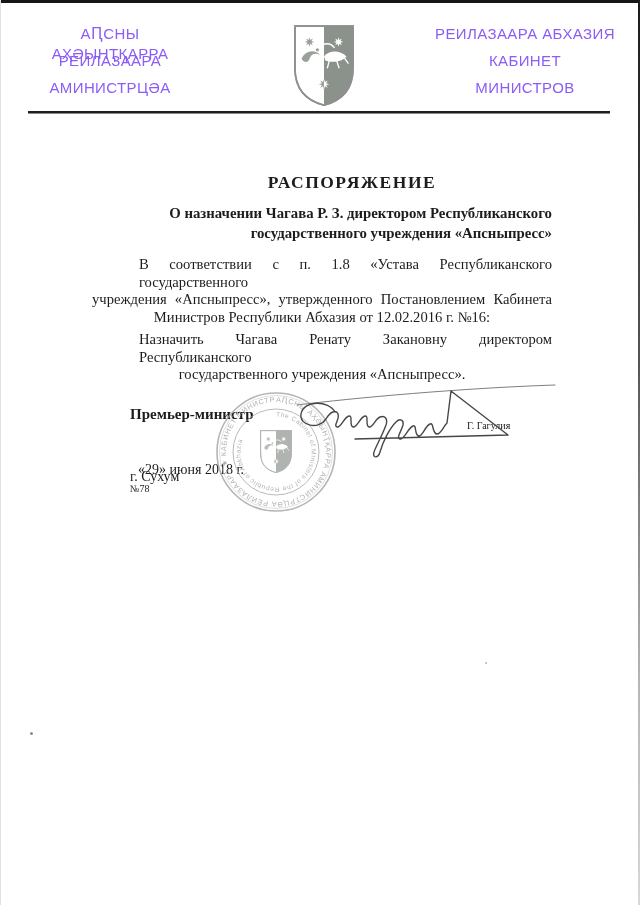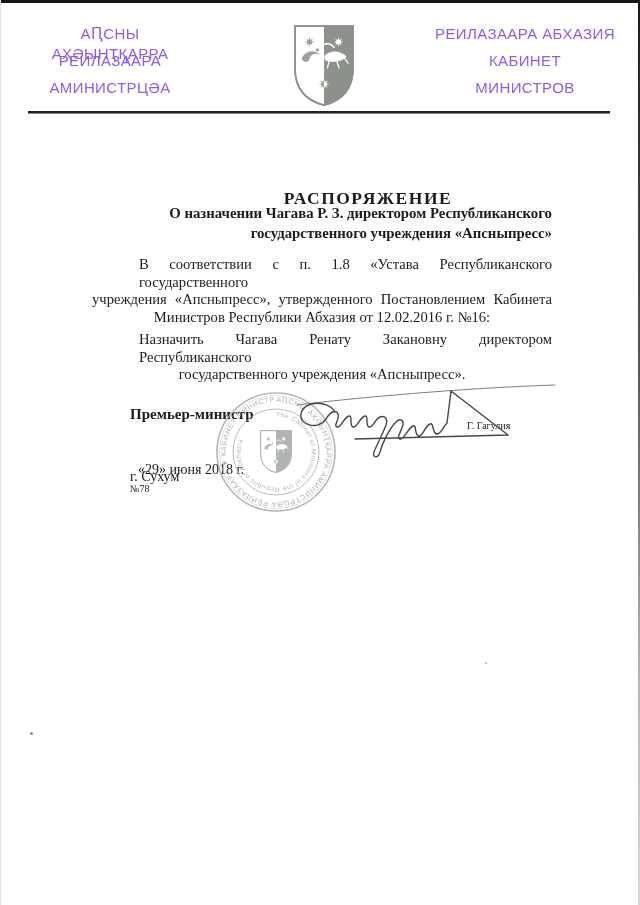--- a/index.html
+++ b/index.html
@@ -22,21 +22,21 @@
   }
   .lh-left{left:30px; top:24px; width:160px;}
   .lh-right{left:435px; top:24px; width:180px;}
   .lh-line{height:27px; line-height:20px;}
   .emblem{position:absolute; left:291px; top:22px; width:66px; height:86px;}
 
   .rule{position:absolute; left:28px; top:111px; width:582px; height:2px;
     background:#1f1f1f; border-bottom:1.5px solid #8a8a8a;}
 
   .title{
-    position:absolute; left:122px; top:172px; width:460px; margin:16px;
+    position:absolute; left:122px; top:172px; width:460px; margin:0;
     text-align:center; font-size:17.5px; font-weight:bold; letter-spacing:1.5px;
   }
   .subject{
     position:absolute; left:92px; top:203px; width:460px;
     text-align:right; font-weight:bold; font-size:14.8px; line-height:20px;
   }
   .para{position:absolute; left:92px; width:460px; font-size:14.6px; line-height:17.7px;}
   .p1{top:256px;} .p2{top:331px;}
   .jline{text-align:justify; text-align-last:justify;}
   .lline{text-align:center;}

